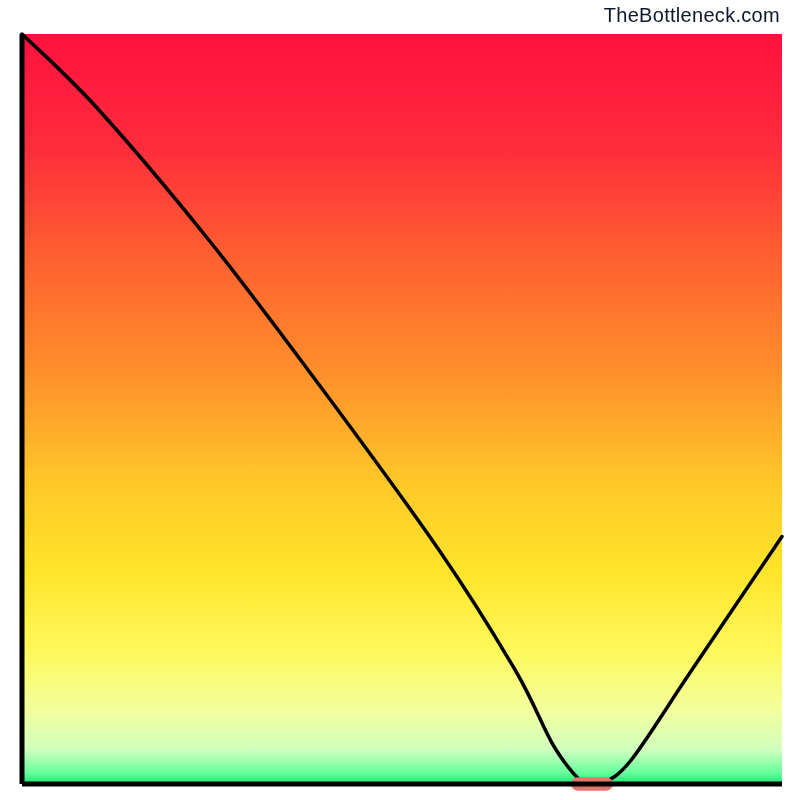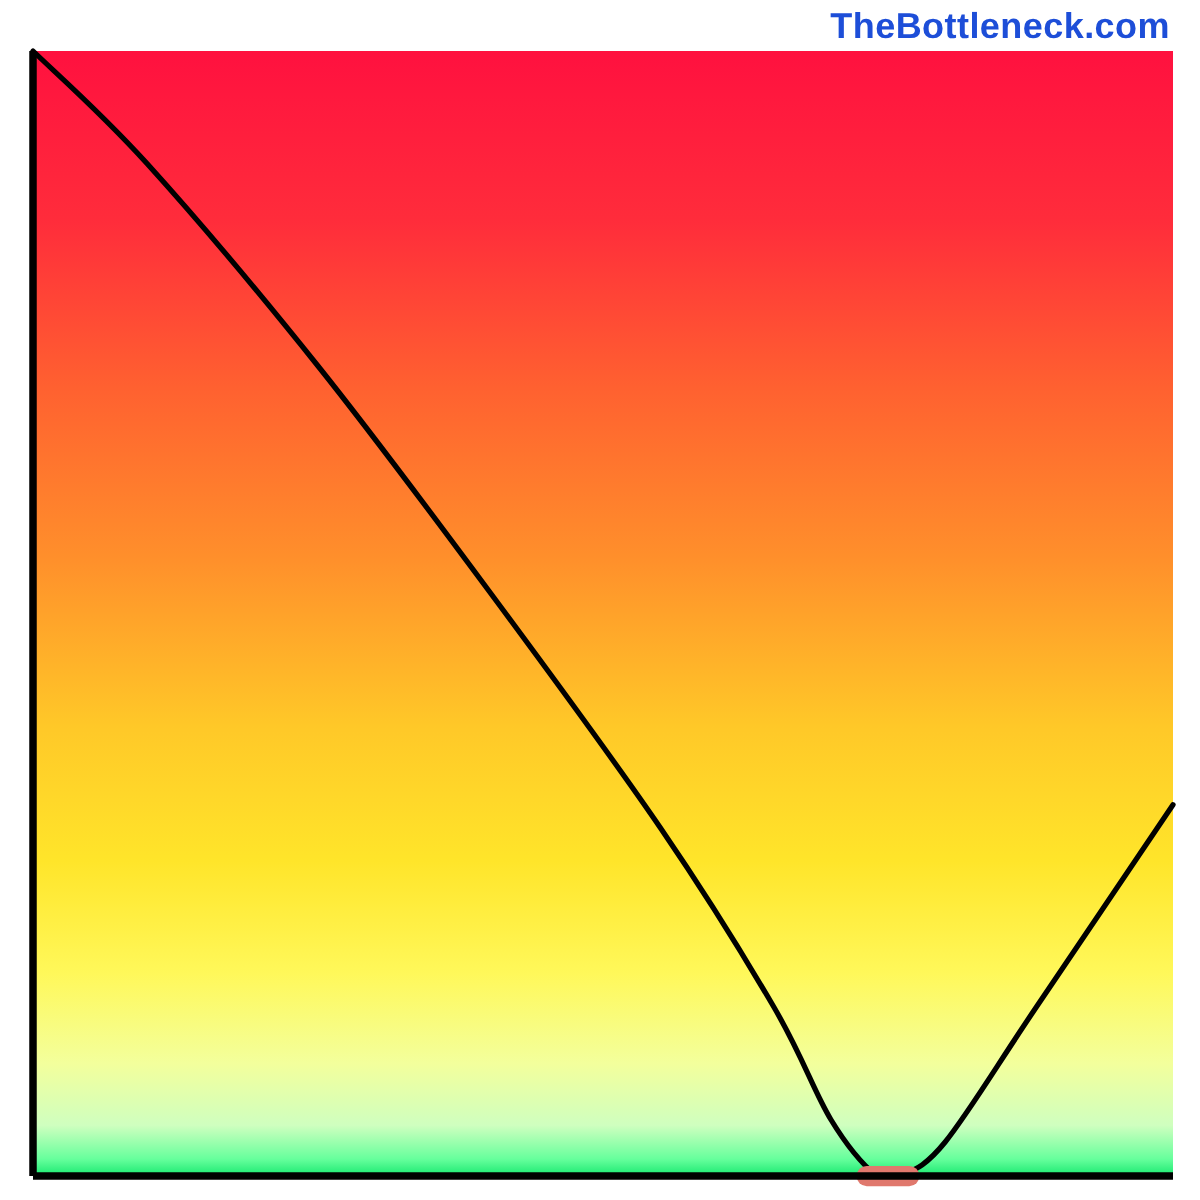--- a/index.html
+++ b/index.html
@@ -13,23 +13,23 @@
   }
   .container {
     position: relative;
     width: 800px;
     height: 800px;
   }
   .watermark {
     position: absolute;
     top: 4px;
     right: 20px;
-    font-size: 24px;
-    font-weight: 700;
-    color: #1d4ed8;
+    font-size: 20px;
+    font-weight: 400;
+    color: #0f172a;
     letter-spacing: 0.3px;
     font-family: Arial, Helvetica, sans-serif;
   }
   svg.chart {
     position: absolute;
     left: 0;
     top: 0;
     width: 800px;
     height: 800px;
   }

